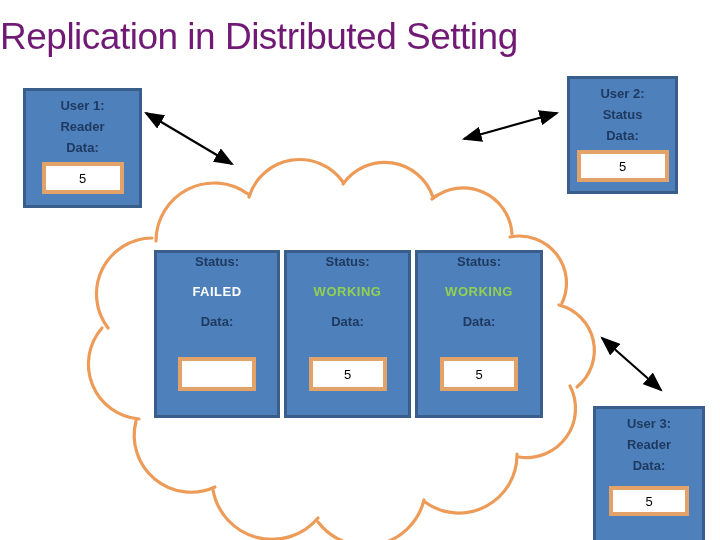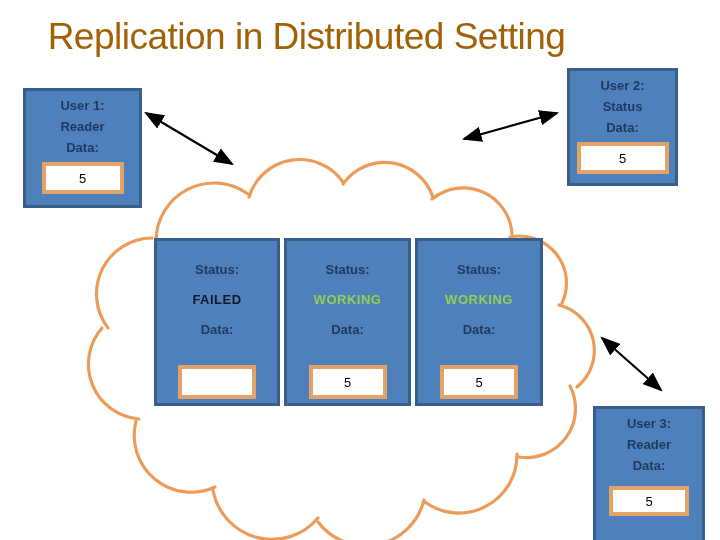--- a/index.html
+++ b/index.html
@@ -3,22 +3,22 @@
 <meta charset="utf-8">
 <style>
   html,body { margin:0; padding:0; }
   body {
     width:720px; height:540px; position:relative; overflow:hidden;
     background:#ffffff;
     font-family:"Liberation Sans", sans-serif;
   }
   .slide-title {
     position:absolute; top:16px; left:0; width:613px;
-    text-align:center; font-size:37px; letter-spacing:-0.5px;
-    color:#a16207; z-index:4; white-space:nowrap;
+    text-align:left; font-size:37px; letter-spacing:-0.5px;
+    color:#701a75; z-index:4; white-space:nowrap;
   }
   
   .blue-box {
     position:absolute; box-sizing:border-box;
     background:#4E80BC; border:3px solid #3A5E8C;
     display:flex; flex-direction:column; align-items:center;
     z-index:3;
   }
   .navy-line {
     color:#1F3A60; font-weight:bold; font-size:13px; line-height:21px;
@@ -26,27 +26,27 @@
   }
   .user-box .navy-line:first-child { margin-top:4px; }
   .data-box {
     box-sizing:border-box; background:#ffffff;
     border:4px solid #E2A268;
     display:flex; align-items:center; justify-content:center;
     font-size:13px; color:#000000;
   }
   
   #user1 { left:23px;  top:88px;  width:119px; height:120px; }
-  #user2 { left:567px; top:68px;  width:111px; height:118px; }
+  #user2 { left:567px; top:76px;  width:111px; height:118px; }
   #user3 { left:593px; top:406px; width:112px; height:141px; }
   #user1 .data-box { width:82px; height:32px; margin-top:4px; }
   #user2 .data-box { width:92px; height:32px; margin-top:4px; }
   #user3 .data-box { width:80px; height:30px; margin-top:10px; }
   
-  .server-box { padding-top:20px; }
+  .server-box { padding-top:0;margin-top:12px; }
   #server1 { left:154px; top:238px; width:126px; height:168px; }
   #server2 { left:284px; top:238px; width:127px; height:168px; }
   #server3 { left:415px; top:238px; width:128px; height:168px; }
   .server-box .navy-line { line-height:18px; }
   .status-word {
     font-size:13px; font-weight:bold; letter-spacing:0.5px;
     line-height:18px; margin-top:12px; text-align:center;
   }
   .server-box .data-label { margin-top:12px; }
   .server-box .data-box { width:78px; height:34px; margin-top:26px; }
@@ -105,21 +105,21 @@
 
 <div id="user3" class="blue-box user-box">
   <div class="navy-line">User 3:</div>
   <div class="navy-line">Reader</div>
   <div class="navy-line">Data:</div>
   <div class="data-box">5</div>
 </div>
 
 <div id="server1" class="blue-box server-box">
   <div class="navy-line">Status:</div>
-  <div class="status-word" style="color: #0f172a;">FAILED</div>
+  <div class="status-word" style="color: #ffffff;">FAILED</div>
   <div class="navy-line data-label">Data:</div>
   <div class="data-box"></div>
 </div>
 
 <div id="server2" class="blue-box server-box">
   <div class="navy-line">Status:</div>
   <div class="status-word" style="color: rgb(146, 208, 80);">WORKING</div>
   <div class="navy-line data-label">Data:</div>
   <div class="data-box">5</div>
 </div>

